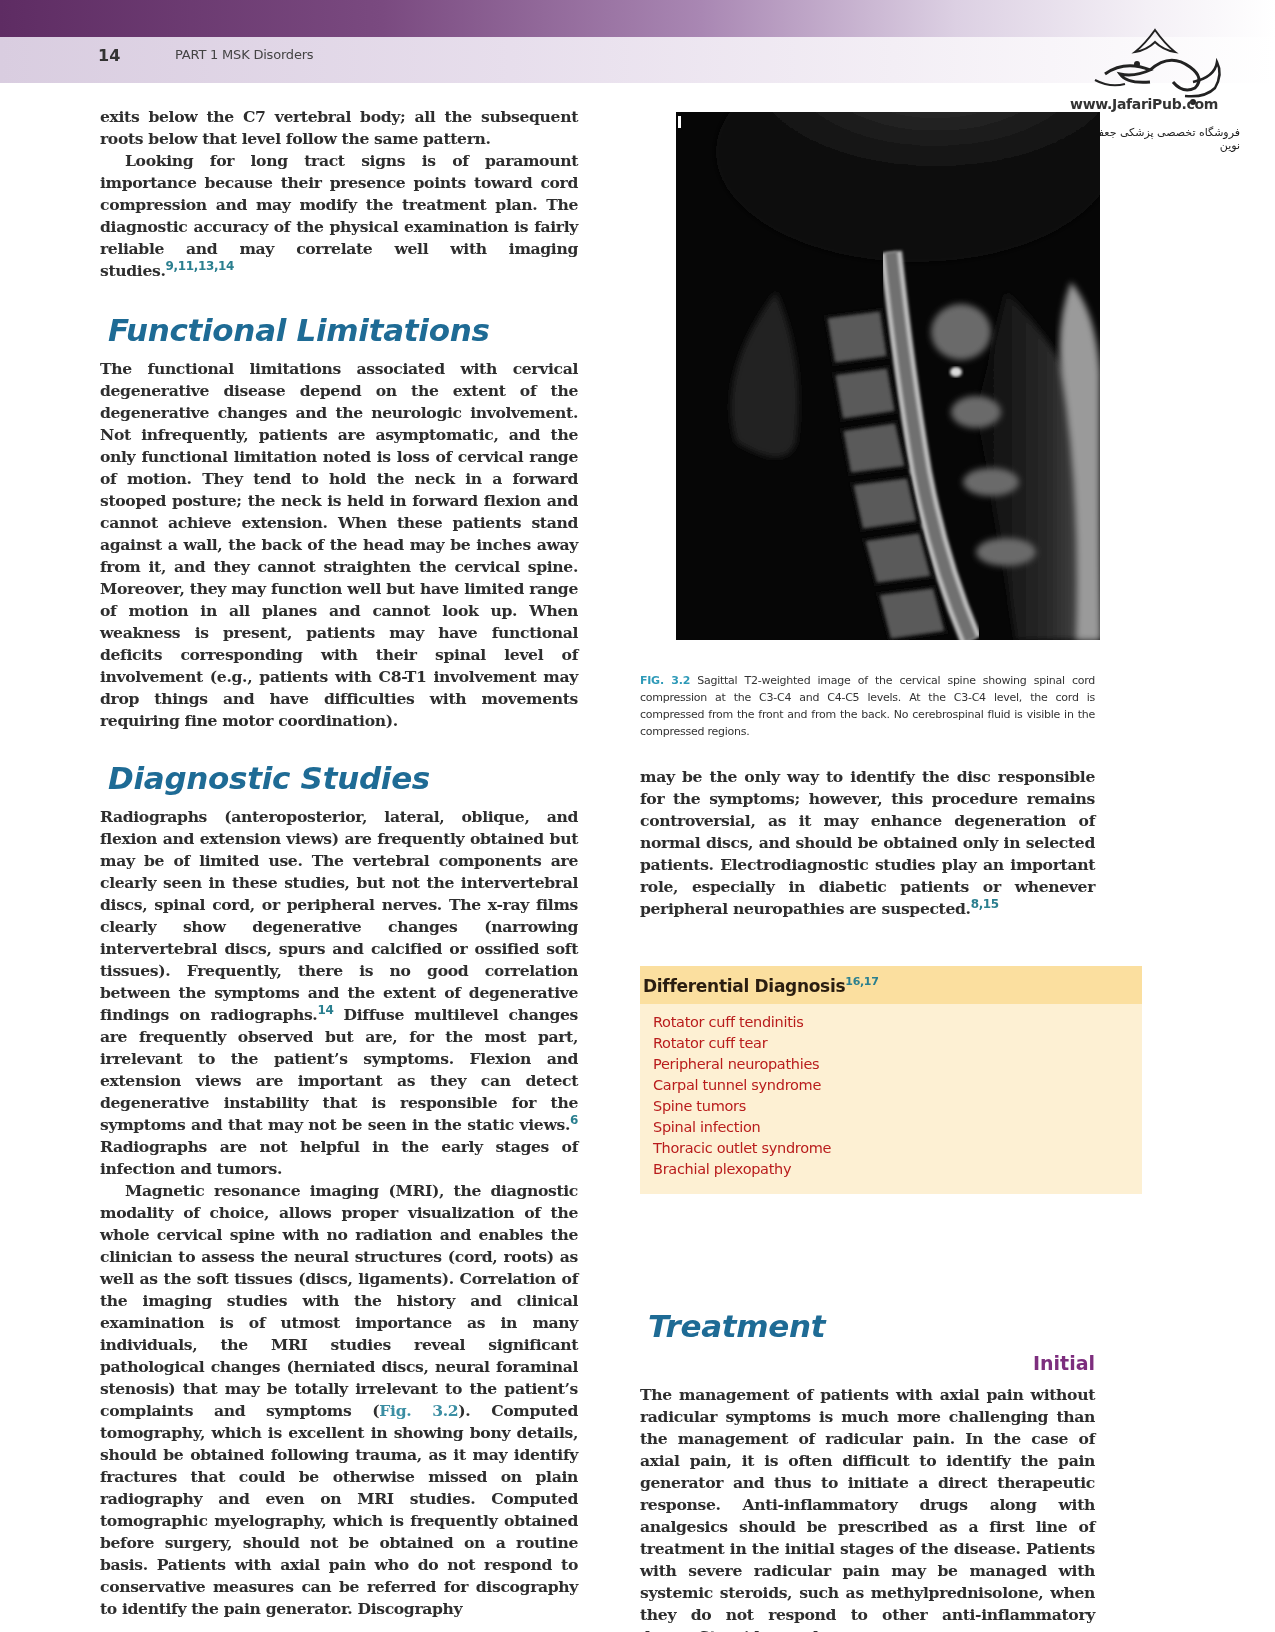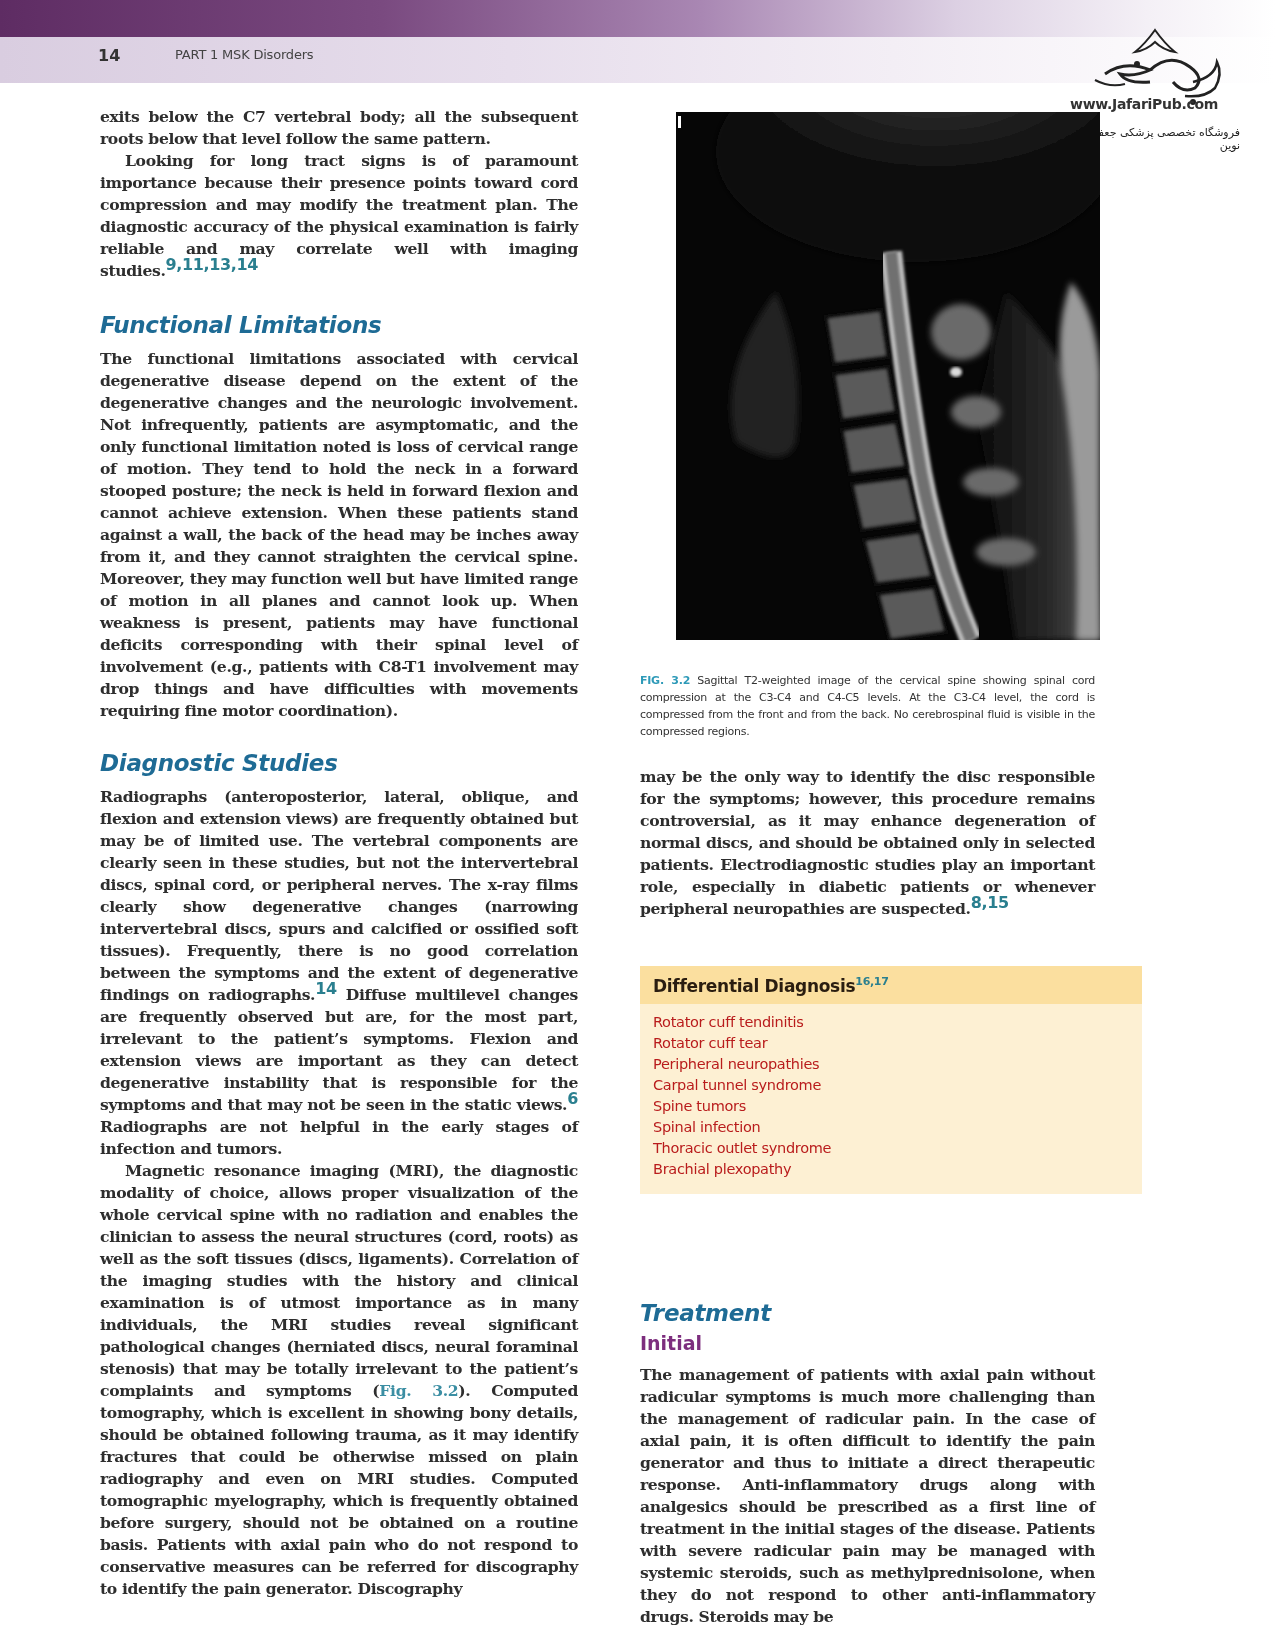--- a/index.html
+++ b/index.html
@@ -36,46 +36,46 @@
     position: absolute; left: 1070px; top: 126px; font-family: "DejaVu Sans", sans-serif;
     font-size: 11px; color: #222; direction: rtl; width: 170px; text-align: right;
   }
   .col-left { position: absolute; left: 100px; top: 106px; width: 478px; }
   .col-right { position: absolute; left: 640px; width: 455px; }
   p.body {
     margin: 0; font-size: 15.6px; line-height: 22px; text-align: justify;
     font-family: "DejaVu Serif", serif; color: #2e2e2e; letter-spacing: -0.35px; font-weight: bold;
   }
   p.body.indent { text-indent: 25px; }
-  sup.ref { color: #2a7f8f; font-size: 16px; vertical-align: 6px; line-height: 0; font-family: "DejaVu Sans", sans-serif; }
+  sup.ref { color: #2a7f8f; font-size: 12px; vertical-align: 6px; line-height: 0; font-family: "DejaVu Sans", sans-serif; }
   .fig-link { color: #3b8ea3; }
   h2.section {
-    margin: 0; font-family: "DejaVu Sans", sans-serif; font-style: italic; font-weight: bold;
-    font-size: 23px; color: #1e6b95; letter-spacing: -0.3px;
+    margin: 8px; font-family: "DejaVu Sans", sans-serif; font-style: italic; font-weight: bold;
+    font-size: 31px; color: #1e6b95; letter-spacing: -0.3px;
   }
   h3.sub {
     margin: 0; font-family: "DejaVu Sans", sans-serif; font-weight: bold;
     font-size: 19px; color: #7d2e7e;
   }
   .mri {
     position: absolute; left: 676px; top: 112px; width: 424px; height: 528px;
     background: #050505; overflow: hidden;
   }
   .fig-caption {
     position: absolute; left: 640px; top: 672px; width: 455px;
     font-family: "DejaVu Sans", sans-serif; font-size: 11px; line-height: 17px; color: #333;
     text-align: justify; letter-spacing: -0.25px;
   }
   .fig-label { color: #2e9ab8; font-weight: bold; }
   .dd-box {
     position: absolute; left: 640px; top: 966px; width: 502px; height: 228px;
     background: #fdf0d3;
   }
   .dd-head {
-    height: 38px; background: #fbdf9f; padding-left: 13px;
+    height: 38px; background: #fbdf9f; padding-left: 3px;
     font-family: "DejaVu Sans", sans-serif; font-weight: bold; font-size: 17px; color: #2a1d10;
     line-height: 40px; letter-spacing: -0.3px;
   }
   .dd-head sup { color: #2a7f8f; font-size: 11px; vertical-align: 7px; line-height: 0; font-weight: bold; }
   .dd-list { list-style: none; margin: 0; padding: 8px 0 0 13px; }
   .dd-list li {
     font-family: "DejaVu Sans", sans-serif; font-size: 14.5px; line-height: 21px; color: #b91c1c; letter-spacing: -0.3px;
   }
 </style>
 </head>
@@ -172,15 +172,15 @@
     <li>Carpal tunnel syndrome</li>
     <li>Spine tumors</li>
     <li>Spinal infection</li>
     <li>Thoracic outlet syndrome</li>
     <li>Brachial plexopathy</li>
   </ul>
 </div>
 
 <div class="col-right" style="top:1300px;">
   <h2 class="section">Treatment</h2>
-  <h3 class="sub" style="margin-top:6px;">Initial</h3>
+  <h3 class="sub" style="margin-top:6px;text-align:right;">Initial</h3>
   <p class="body" style="margin-top:10px;">The management of patients with axial pain without radicular symptoms is much more challenging than the management of radicular pain. In the case of axial pain, it is often difficult to identify the pain generator and thus to initiate a direct therapeutic response. Anti-inflammatory drugs along with analgesics should be prescribed as a first line of treatment in the initial stages of the disease. Patients with severe radicular pain may be managed with systemic steroids, such as methylprednisolone, when they do not respond to other anti-inflammatory drugs. Steroids may be</p>
 </div>
 
 </body></html>

